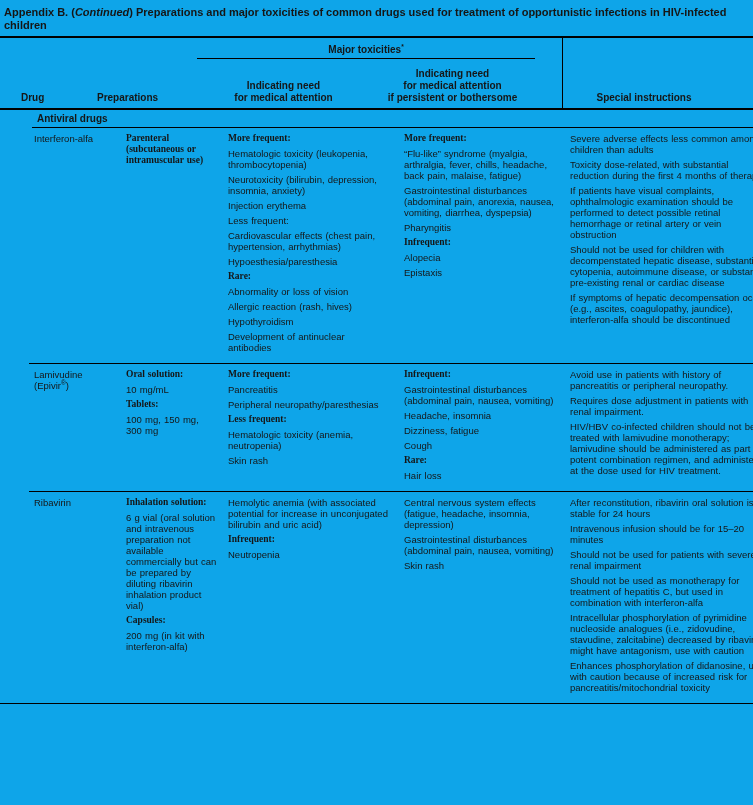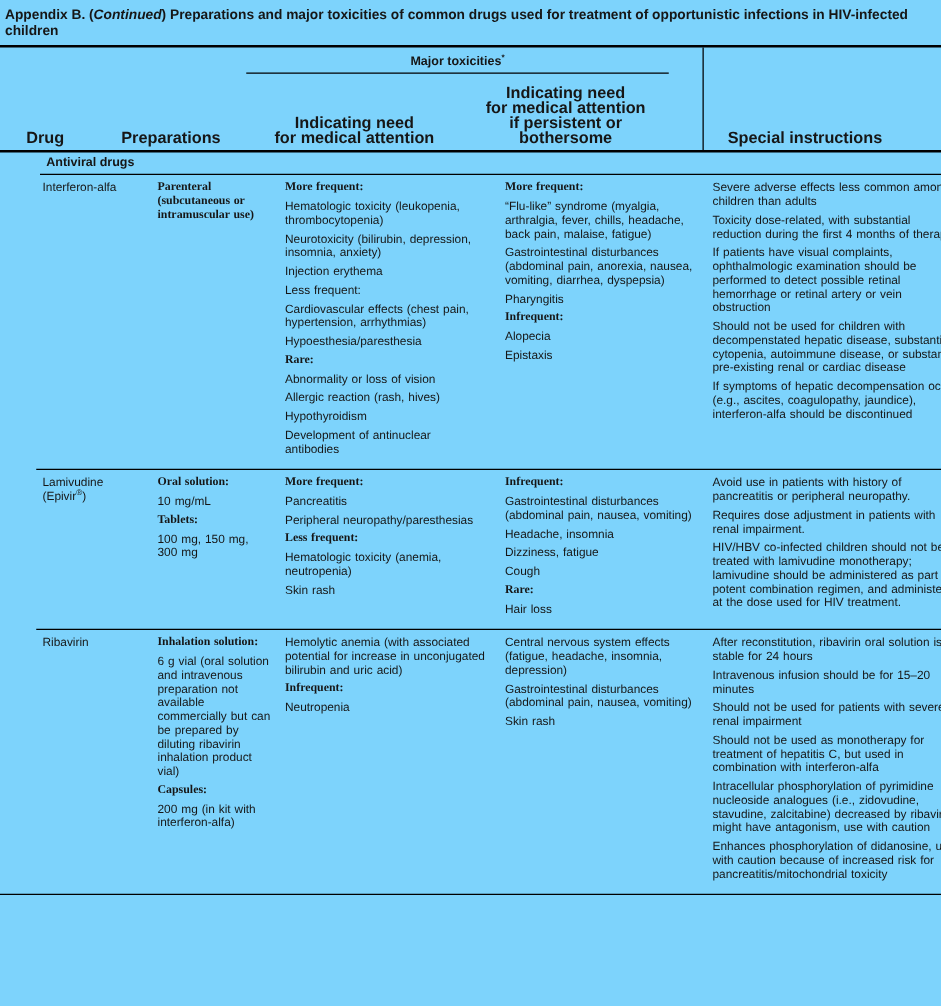--- a/index.html
+++ b/index.html
@@ -1,35 +1,35 @@
 <!DOCTYPE html>
 <html><head>
 <meta charset="utf-8">
 <style>
   html,body { margin:0; padding:0; background:#f4f4f4; }
   .page {
-    width:753px; min-height:805px; background:#7dd3fc; color:#161616;
+    width:753px; min-height:805px; background:#0ea5e9; color:#161616;
     font-family:"Liberation Sans", sans-serif; box-sizing:border-box;
     margin:0 auto; padding-top:6px;
   }
   .title {
     font-weight:bold; font-size:11px; line-height:13px;
     padding:0 6px 4px 4px; border-bottom:2px solid #000;
   }
   .title .it { font-style:italic; }
 
   .header-grid {
     display:grid; grid-template-columns:97px 100px 173px 165px 218px;
     position:relative; border-bottom:2px solid #000; padding:6px 0 4px 0;
   }
   .group-span {
     grid-column:3 / 5; grid-row:1; text-align:center; font-weight:bold;
     font-size:10px; border-bottom:1px solid #000; padding-bottom:3px; margin-bottom:9px;
   }
-  .colhead { font-weight:bold; font-size:13px; line-height:12px; align-self:end; }
+  .colhead { font-weight:bold; font-size:10px; line-height:12px; align-self:end; }
   .ch1 { grid-column:1; grid-row:2; padding-left:21px; }
   .ch2 { grid-column:2; grid-row:2; }
   .ch3 { grid-column:3; grid-row:2; text-align:center; }
   .ch4 { grid-column:4; grid-row:2; text-align:center; }
   .ch5 { grid-column:5; grid-row:2; text-align:center; }
   .vdivider { position:absolute; left:562px; top:0; bottom:0; width:1px; background:#000; }
 
   .section-bar {
     font-weight:bold; font-size:10px; line-height:12px;
     padding:3px 0 2px 5px; border-bottom:1px solid #000;margin-left:32px;

